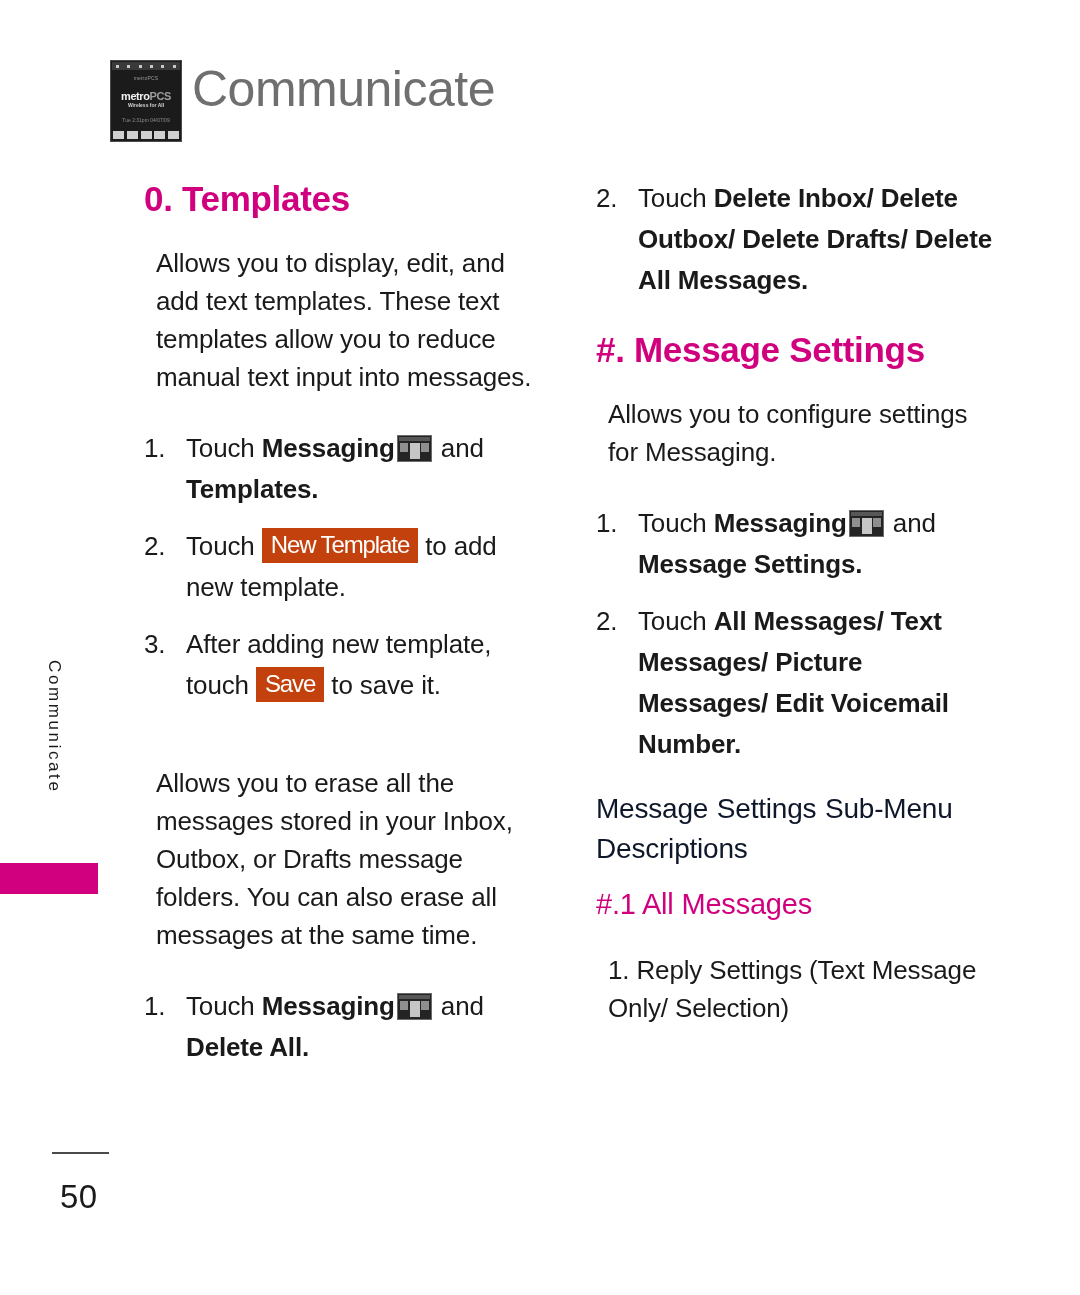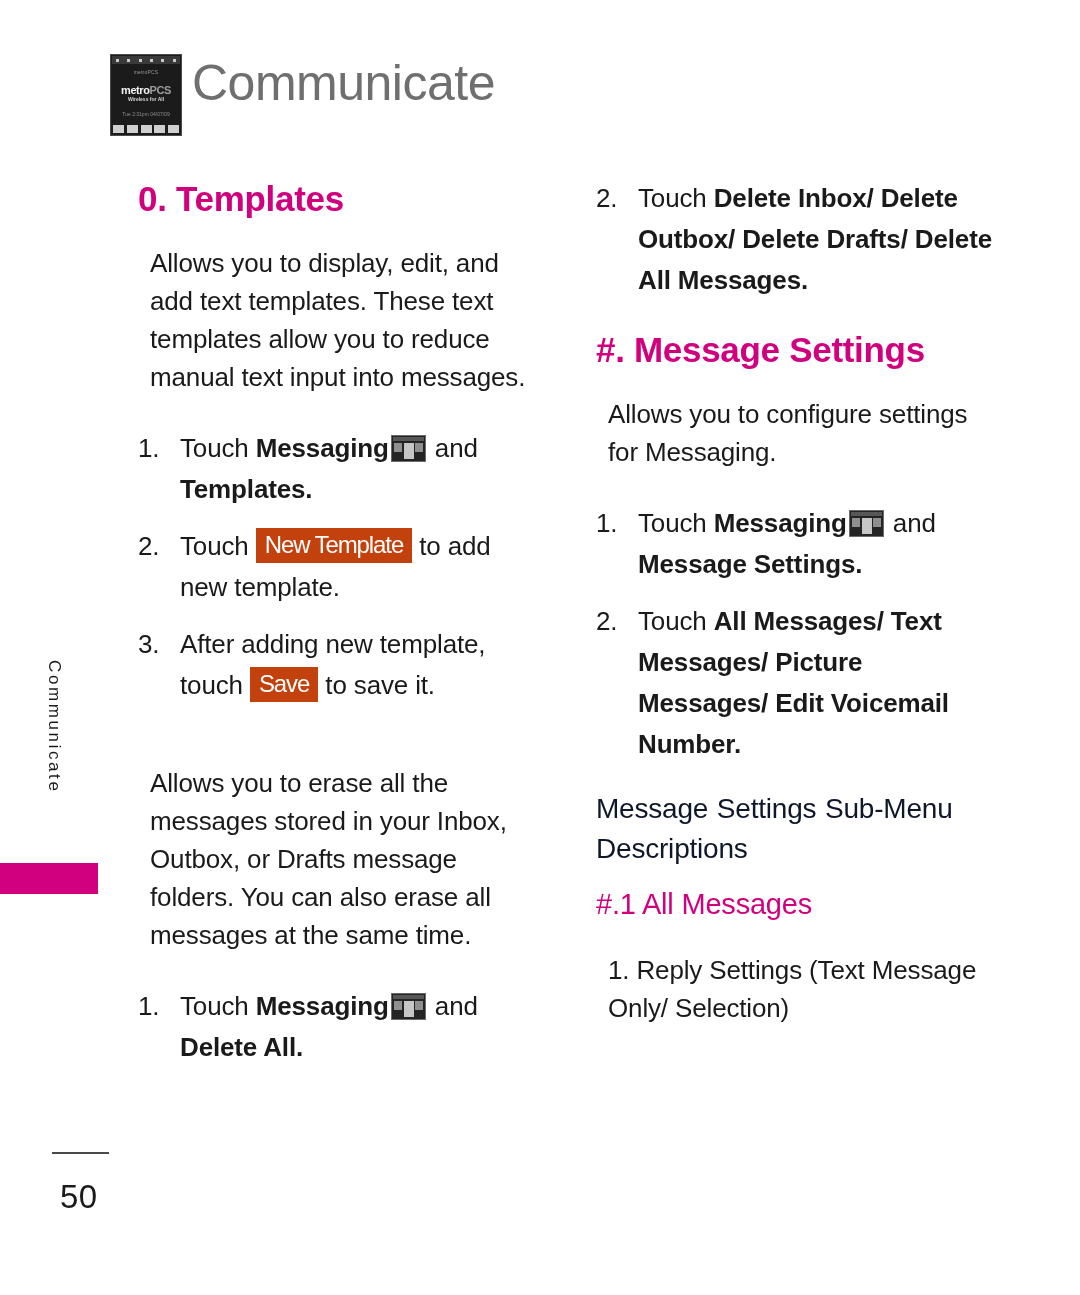--- a/index.html
+++ b/index.html
@@ -13,21 +13,21 @@
     position: relative;
     font-family: "Liberation Sans", sans-serif;
     color: #1a1a1a;
     overflow: hidden;
   }
 
   
   #page-header {
     position: absolute;
     left: 110px;
-    top: 52px;
+    top: 58px;
     width: 880px;
     height: 92px;
   }
   .header-thumb {
     position: absolute;
     left: 0;
     top: 2px;
     width: 72px;
     height: 82px;
     background: #1b1b1b;
@@ -137,21 +137,21 @@
     height: 31px;
     background: #d1007e;
   }
 
   
   .column {
     position: absolute;
     top: 178px;
     width: 400px;
   }
-  #column-left  { left: 138px; }
+  #column-left  { left: 144px; }
   #column-right { left: 596px; }
 
   h2.section-title {
     margin: 0;
     font-size: 35px;
     font-weight: 700;
     color: #d1007e;
     letter-spacing: -.3px;
     line-height: 42px;
   }

